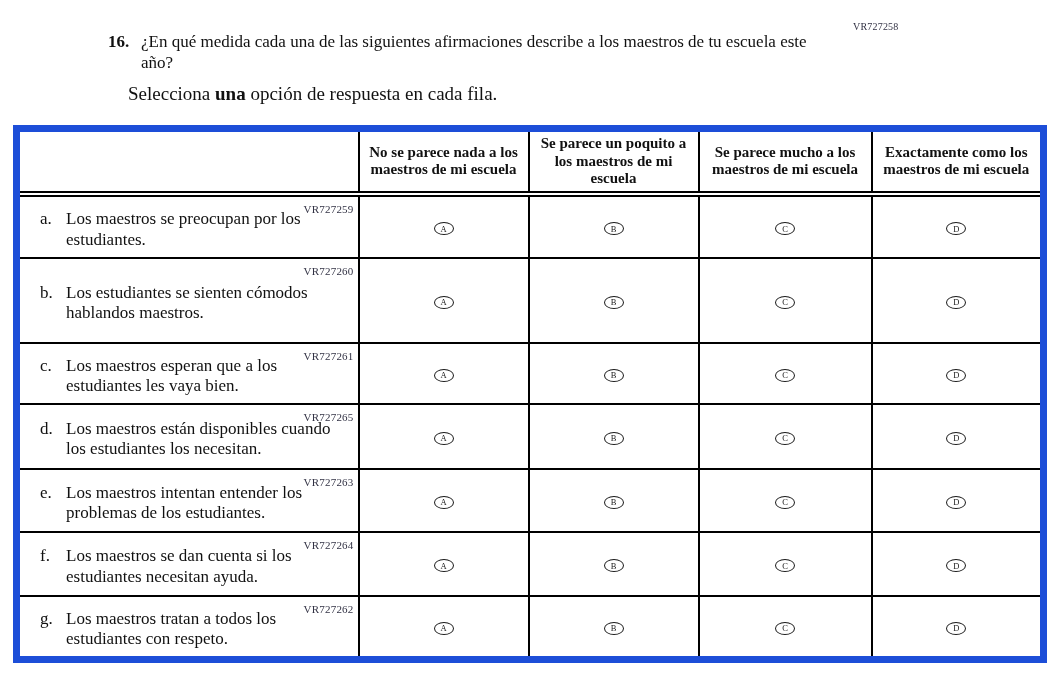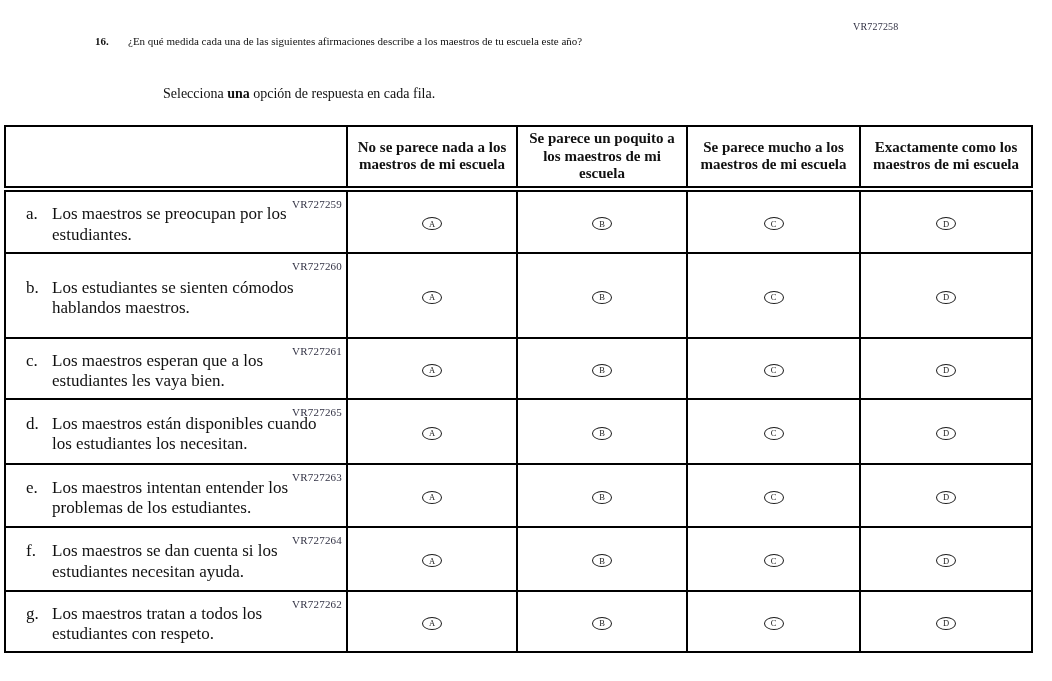--- a/index.html
+++ b/index.html
@@ -22,56 +22,55 @@
     left: 853px;
     font-size: 10px;
     letter-spacing: 0.2px;
     color: #323244;
   }
 
   
   .question {
     position: absolute;
     top: 31px;
-    left: 95px;
+    left: 108px;
     width: 700px;
-    font-size: 11px;
+    font-size: 17px;
     line-height: 21px;
   }
   .q-number {
     position: absolute;
     left: 0;
     top: 0;
     font-weight: bold;
     width: 28px;
   }
   .q-text {
     display: block;
     margin-left: 33px;
     width: 672px;
   }
   .instruction {
     position: absolute;
     top: 84px;
     left: 128px;
-    font-size: 14px;
+    font-size: 19px;
     line-height: 20px;
-    margin-left: 35px;
   }
   .instruction .bold { font-weight: bold; }
 
   
   table.matrix {
     position: absolute;
-    left: 4px;
+    left: 13px;
     top: 125px;
     width: 1027px;
     border-collapse: collapse;
     table-layout: fixed;
-    border: 1px solid #1d4ed8;
+    border: 7px solid #1d4ed8;
   }
   table.matrix td, table.matrix th {
     border: 2px solid #000;
   }
   table.matrix th {
     border-bottom: 6px double #000;
     font-size: 15px;
     line-height: 17.5px;
     font-weight: bold;
     text-align: center;

